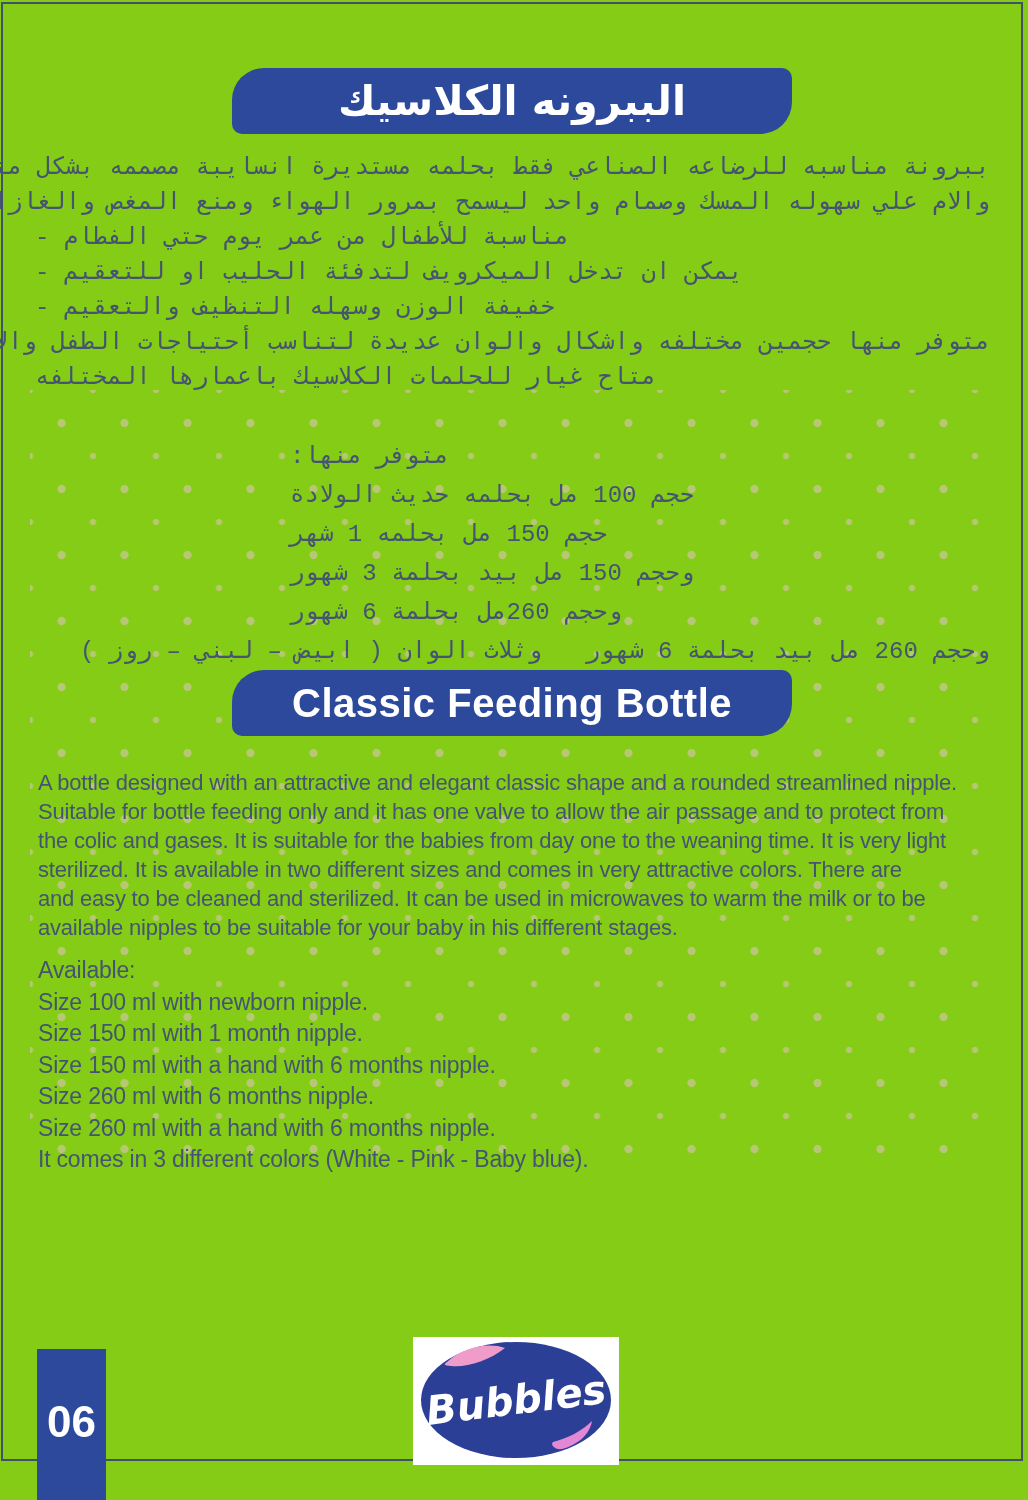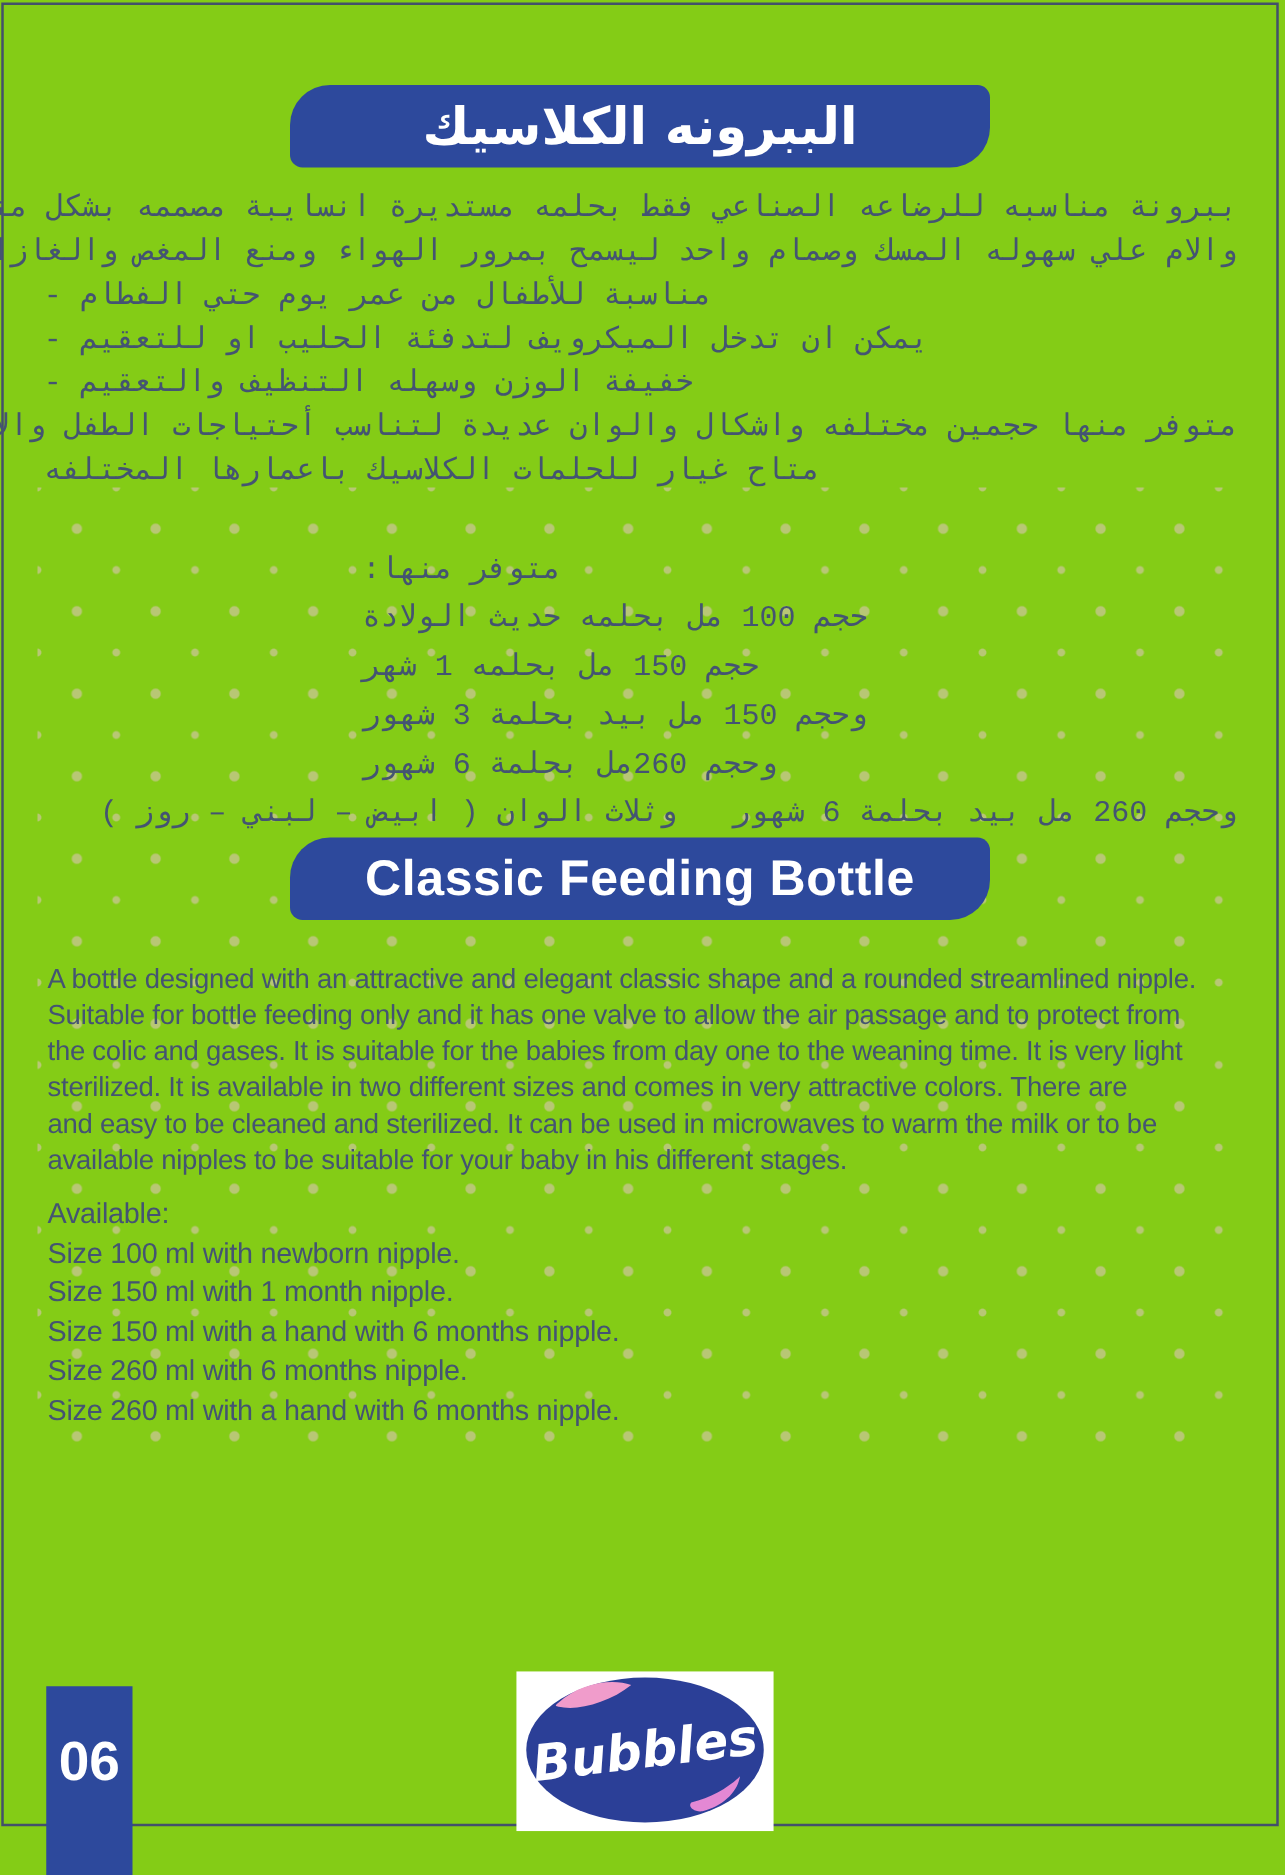--- a/index.html
+++ b/index.html
@@ -23,21 +23,21 @@
             color:var(--text-navy,#445472);font-family:Liberation Mono, monospace;}
   .ar-para{top:150px;width:955px;font-size:24px;line-height:35px;}
   .ar-list{top:437px;width:700px;font-size:24px;line-height:39px;}
   .line{white-space:nowrap;}
   .ar-row{display:flex;direction:rtl;gap:44px;white-space:nowrap;}
   .en-block{position:absolute;left:38px;z-index:2;color:var(--text-navy,#445472);margin-top:11px;}
   .en-para{top:757px;width:958px;font-size:22px;line-height:29px;letter-spacing:-.2px;}
   .en-list{top:944px;width:700px;font-size:23px;line-height:31.5px;letter-spacing:-.2px;}
   .page-tab{position:absolute;left:37px;top:1349px;width:69px;height:151px;z-index:5;
             background:var(--banner-blue,#2d499c);color:#fff;text-align:center;
-            font-size:44px;font-weight:bold;padding-top:0;box-sizing:border-box;}
+            font-size:44px;font-weight:bold;padding-top:12px;box-sizing:border-box;}
   .page-tab span{display:block;margin-top:36px;}
   .logo{position:absolute;left:413px;top:1337px;z-index:5;}
   .logo .bg{fill:#ffffff;}
   .logo ellipse{fill:var(--logo-blue,#2b3f97);}
   .logo .splash1{fill:var(--logo-pink,#f09ccb);}
   .logo .splash2{fill:var(--logo-pink-2,#e388d4);}
   .logo text{fill:#ffffff;font-family:"DejaVu Sans",sans-serif;
              font-weight:bold;font-style:italic;font-size:40px;}
 </style>
 </head>
@@ -86,20 +86,21 @@
     <div class="line">available nipples to be suitable for your baby in his different stages.</div>
   </div>
 
   <div class="en-block en-list">
     <div class="line">Available:</div>
     <div class="line">Size 100 ml with newborn nipple.</div>
     <div class="line">Size 150 ml with 1 month nipple.</div>
     <div class="line">Size 150 ml with a hand with 6 months nipple.</div>
     <div class="line">Size 260 ml with 6 months nipple.</div>
     <div class="line">Size 260 ml with a hand with 6 months nipple.</div>
+    <div class="line">It comes in 3 different colors (White - Pink - Baby blue).</div>
   </div>
 
   <div class="page-tab">
     <span>06</span>
   </div>
 
   <svg class="logo" width="206" height="128" viewBox="0 0 206 128">
     <rect class="bg" x="0" y="0" width="206" height="128"></rect>
     <ellipse cx="103" cy="63" rx="95" ry="58"></ellipse>
     <path class="splash1" d="M34,25 C50,10 76,5 92,11 C76,24 52,31 38,29 C31,28 30,28 34,25 Z"></path>

